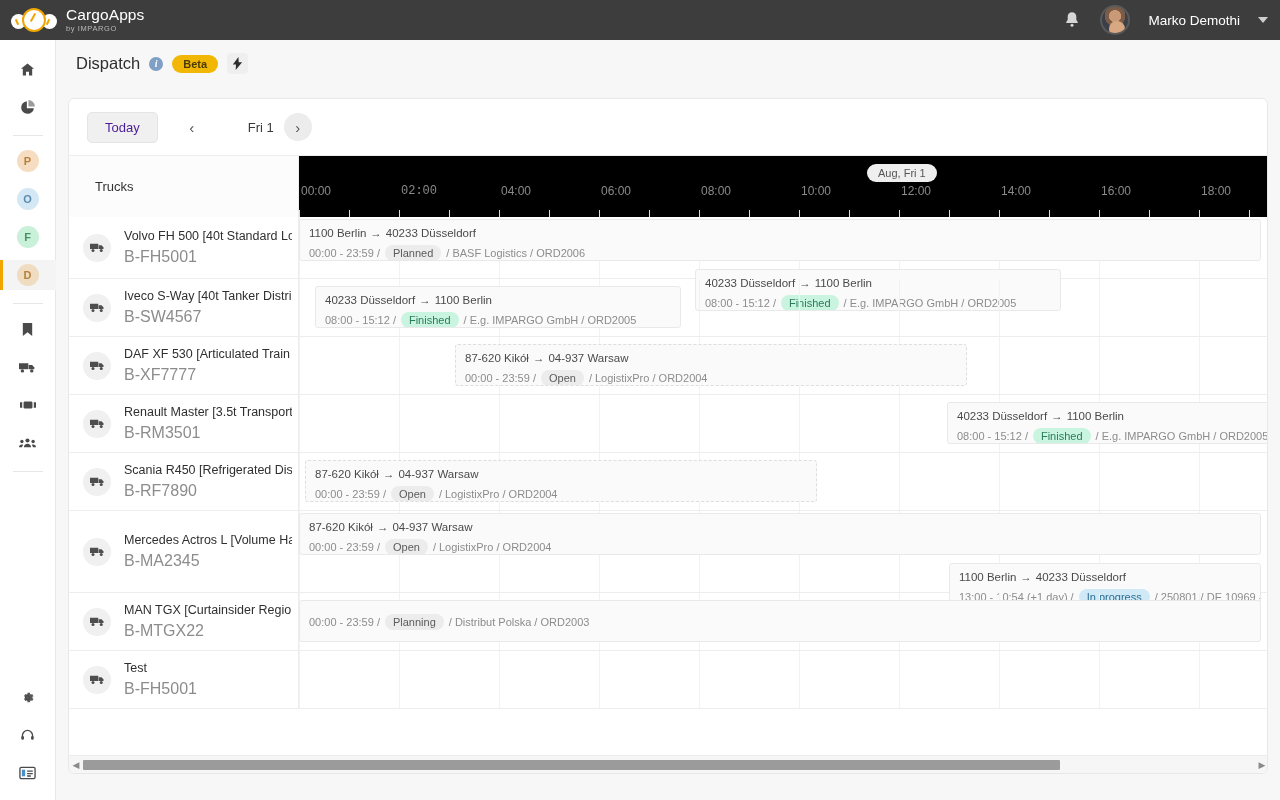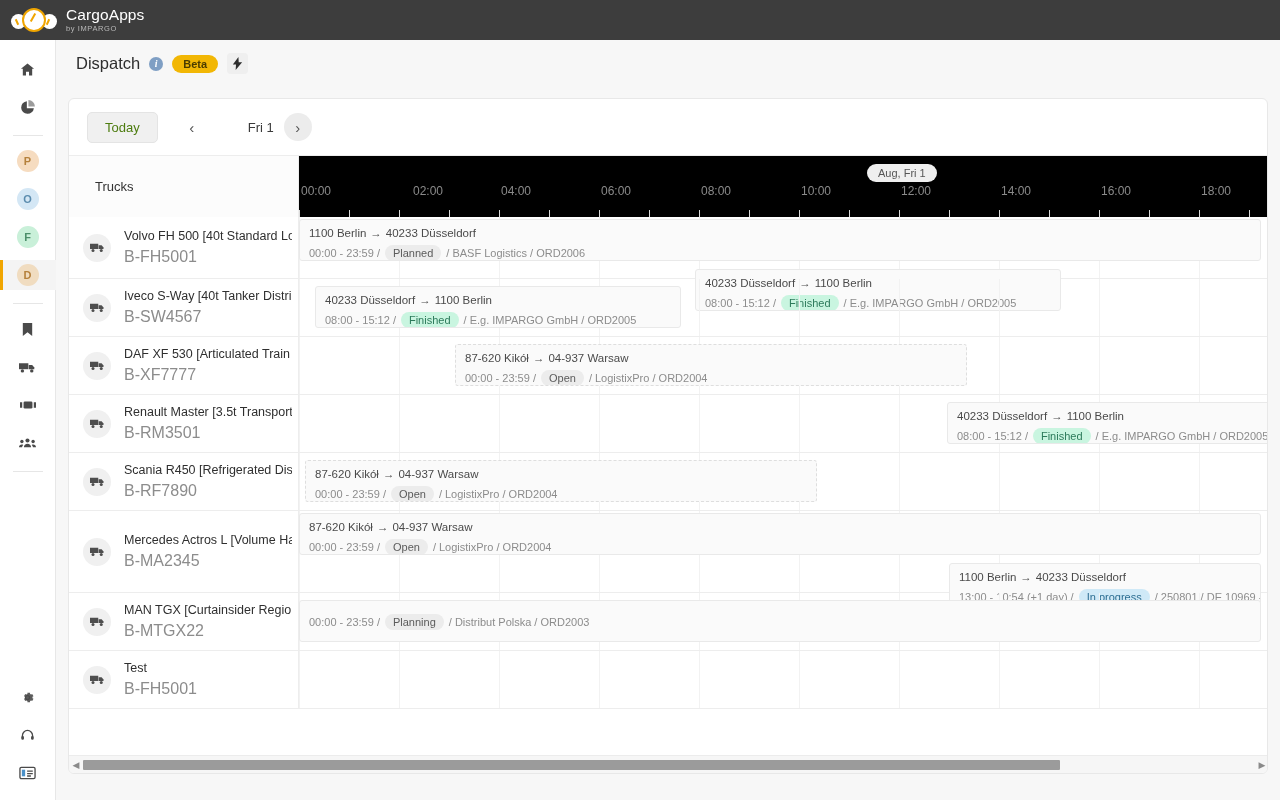--- a/index.html
+++ b/index.html
@@ -92,21 +92,21 @@
 
   
   .card {
     position: absolute; left: 68px; top: 98px; width: 1200px; height: 676px;
     background: #ffffff; border: 1px solid #e8e8e8; border-radius: 6px; overflow: hidden;
   }
 
   .toolbar { height: 56px; position: relative; display: flex; align-items: center; }
   .btn-today {
     margin-left: 18px; background: #f0f0f0; border: 1px solid #e4e4e4; border-radius: 5px;
-    font-size: 13px; color: #4d7c0f; padding: 7px 17px;
+    font-size: 13px; color: #4c1d95; padding: 7px 17px;
   }
   .nav-wrap { display: flex; align-items: center; gap: 6px; margin-left: 20px; }
   .chev {
     width: 28px; height: 28px; border-radius: 50%;
     display: flex; align-items: center; justify-content: center;
     font-size: 15px; color: #555;
   }
   .chev.filled { background: #ececec; }
   .date-lbl { font-size: 13px; color: #3a3a3a; padding: 0 4px; margin-left: 32px; }
   .seg {
@@ -184,20 +184,31 @@
         <i class="d2"></i>
       <span class="tick t1"></span>
         <span class="tick t2"></span>
         <span class="needle"></span>
     </div>
     <div class="brand-txt">
       <div class="bt1">CargoApps</div>
       <div class="bt2">by IMPARGO</div>
     </div>
   </div>
+  <div class="topbar-right">
+    <span class="bell">
+      <svg width="20" height="20" viewBox="0 0 20 20" fill="#d6d6d6">
+        <path d="M10 2.2c-2.5 0-4.3 1.9-4.3 4.3v3.2L4.3 12v1h11.4v-1l-1.4-2.3V6.5c0-2.4-1.8-4.3-4.3-4.3z"></path>
+        <circle cx="10" cy="15.2" r="1.5"></circle>
+      </svg>
+    </span>
+    <div class="avatar"></div>
+    <span class="username">Marko Demothi</span>
+    <span class="caret-d"></span>
+  </div>
 </div>
 
 <div class="rail">
   <div class="rail-item">
     <span class="rail-icon">
       <svg width="15" height="15" viewBox="0 0 16 16" fill="#4a4a4a">
           <path d="M8 1.5 1 7.3h2v7h3.4v-4h3.2v4H13v-7h2z"></path>
         </svg>
     </span>
   </div>
@@ -316,21 +327,21 @@
   </div>
 
   <div class="grid-head">
     <div class="gh-left">Trucks</div>
     <div class="gh-right">
       <span class="date-pill">Aug, Fri 1</span>
       <div id="ticks">
           <span class="tick-lbl" style="left: 2px;">00:00</span>
           <span class="tick-mark" style="left: 0px;"></span>
           <span class="tick-mark" style="left: 50px;"></span>
-          <span class="tick-lbl" style="left: 114px;">02:00</span>
+          <span class="tick-lbl" style="left: 102px; font-family: Liberation Mono, monospace;">02:00</span>
           <span class="tick-mark" style="left: 100px;"></span>
           <span class="tick-mark" style="left: 150px;"></span>
           <span class="tick-lbl" style="left: 202px;">04:00</span>
           <span class="tick-mark" style="left: 200px;"></span>
           <span class="tick-mark" style="left: 250px;"></span>
           <span class="tick-lbl" style="left: 302px;">06:00</span>
           <span class="tick-mark" style="left: 300px;"></span>
           <span class="tick-mark" style="left: 350px;"></span>
           <span class="tick-lbl" style="left: 402px;">08:00</span>
           <span class="tick-mark" style="left: 400px;"></span>

